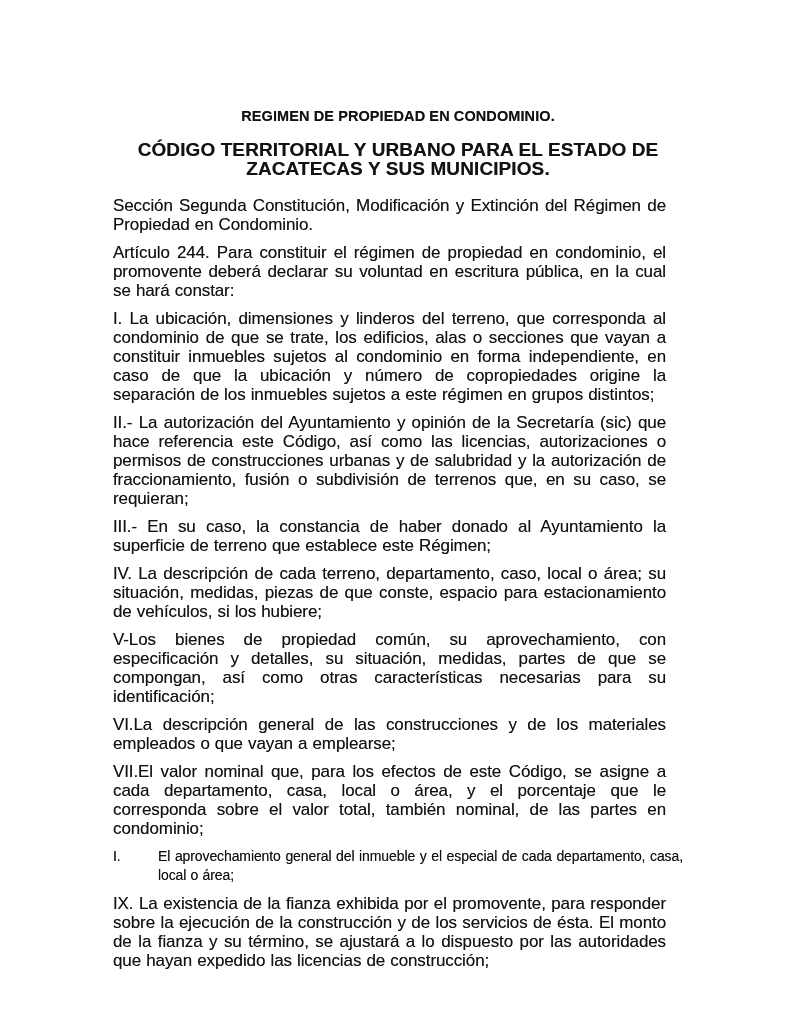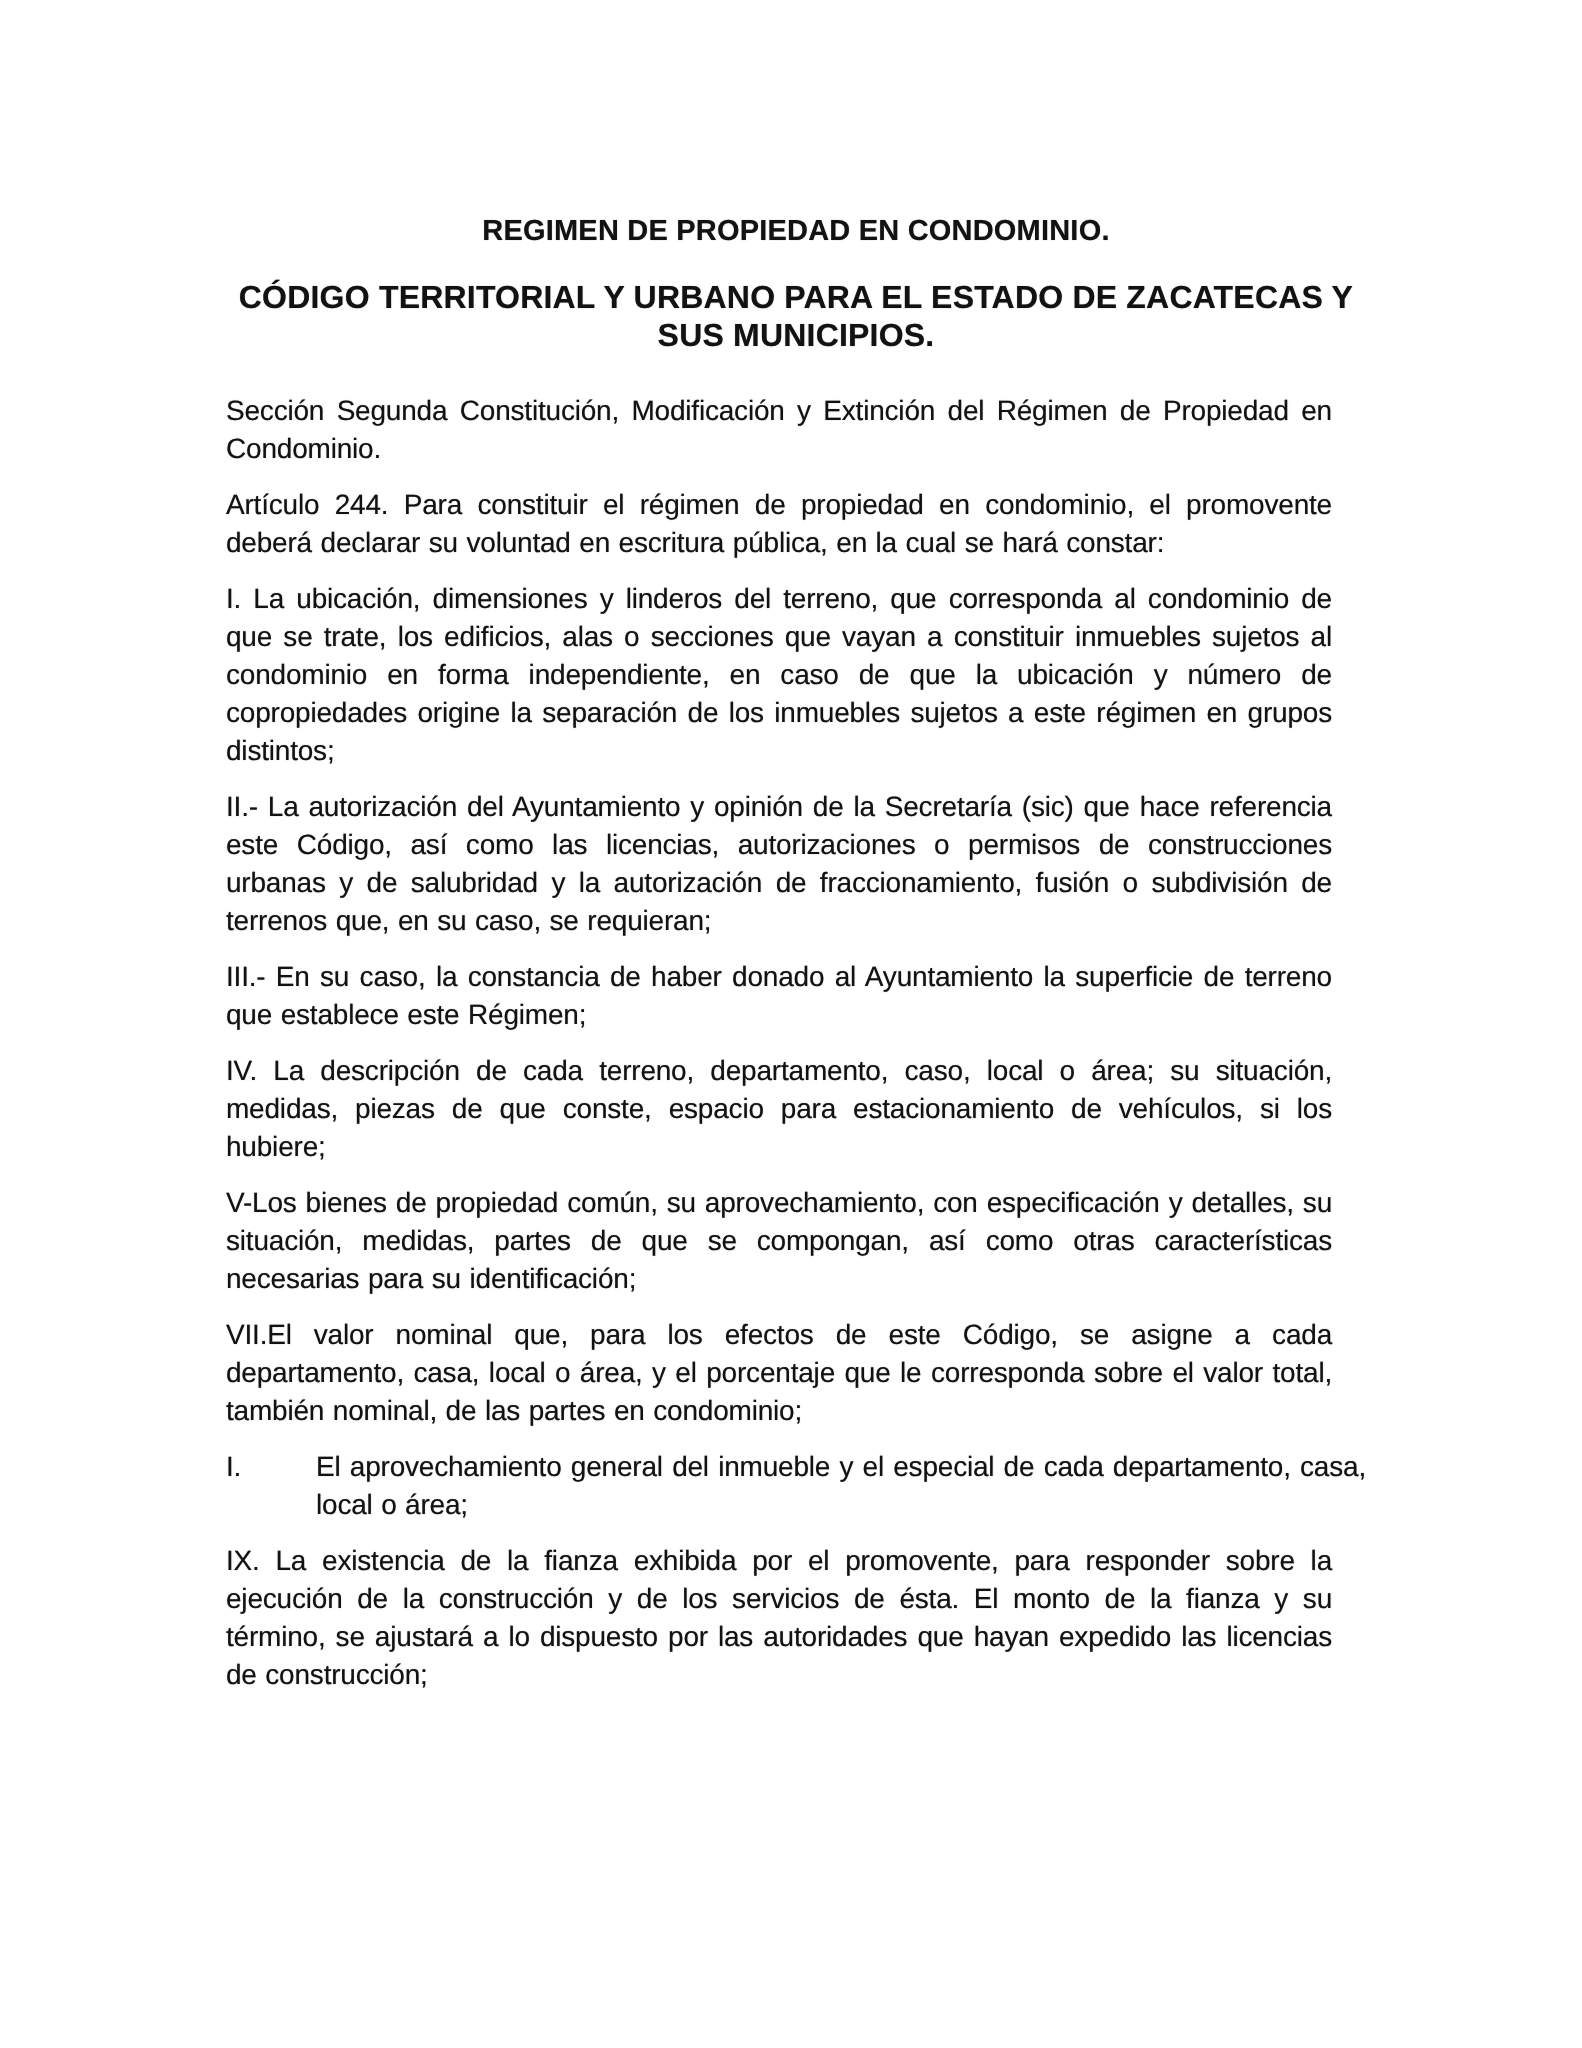--- a/index.html
+++ b/index.html
@@ -26,29 +26,29 @@
   }
   .doc-title {
     font-size: 14.5px;
     line-height: 19px;
     font-weight: bold;
     text-align: center;
     margin: 0 0 14px 0;
     letter-spacing: 0.1px;
   }
   .doc-subtitle {
-    font-size: 16px;
+    font-size: 19px;
     line-height: 19px;
     font-weight: bold;
     text-align: center;
     margin: 0 0 18px 0;
     letter-spacing: 0.1px;
   }
   .para {
-    font-size: 14px;
+    font-size: 17px;
     line-height: 19px;
     text-align: justify;
     margin: 0 17px 9px 0;
     letter-spacing: -0.1px;
     word-spacing: 0.5px;
   }
   .hang-item {
     display: flex;
     font-size: 14px;
     line-height: 19px;
@@ -83,20 +83,21 @@
   <p class="para">I. La ubicación, dimensiones y linderos del terreno, que corresponda al condominio de que se trate, los edificios, alas o secciones que vayan a constituir inmuebles sujetos al condominio en forma independiente, en caso de que la ubicación y número de copropiedades origine la separación de los inmuebles sujetos a este régimen en grupos distintos;</p>
 
   <p class="para">II.- La autorización del Ayuntamiento y opinión de la Secretaría (sic) que hace referencia este Código, así como las licencias, autorizaciones o permisos de construcciones urbanas y de salubridad y la autorización de fraccionamiento, fusión o subdivisión de terrenos que, en su caso, se requieran;</p>
 
   <p class="para">III.- En su caso, la constancia de haber donado al Ayuntamiento la superficie de terreno que establece este Régimen;</p>
 
   <p class="para">IV. La descripción de cada terreno, departamento, caso, local o área; su situación, medidas, piezas de que conste, espacio para estacionamiento de vehículos, si los hubiere;</p>
 
   <p class="para">V-Los bienes de propiedad común, su aprovechamiento, con especificación y detalles, su situación, medidas, partes de que se compongan, así como otras características necesarias para su identificación;</p>
 
+  <p class="para">VI.La descripción general de las construcciones y de los materiales empleados o que vayan a emplearse;</p>
 
   <p class="para">VII.El valor nominal que, para los efectos de este Código, se asigne a cada departamento, casa, local o área, y el porcentaje que le corresponda sobre el valor total, también nominal, de las partes en condominio;</p>
 
   <div class="hang-item">
     <span class="hang-marker">I.</span>
     <span class="hang-text">El aprovechamiento general del inmueble y el especial de cada departamento, casa, local o área;</span>
   </div>
 
   <p class="para">IX. La existencia de la fianza exhibida por el promovente, para responder sobre la ejecución de la construcción y de los servicios de ésta. El monto de la fianza y su término, se ajustará a lo dispuesto por las autoridades que hayan expedido las licencias de construcción;</p>
 

